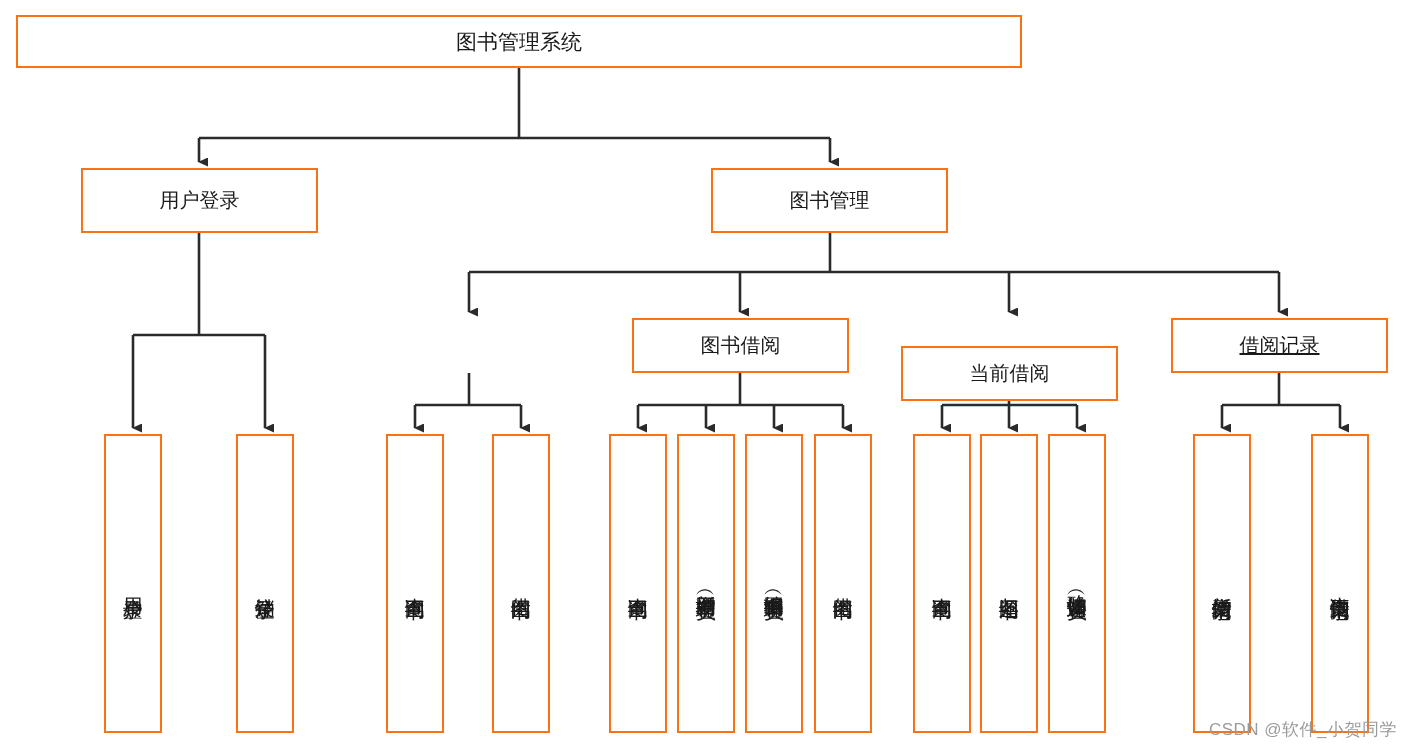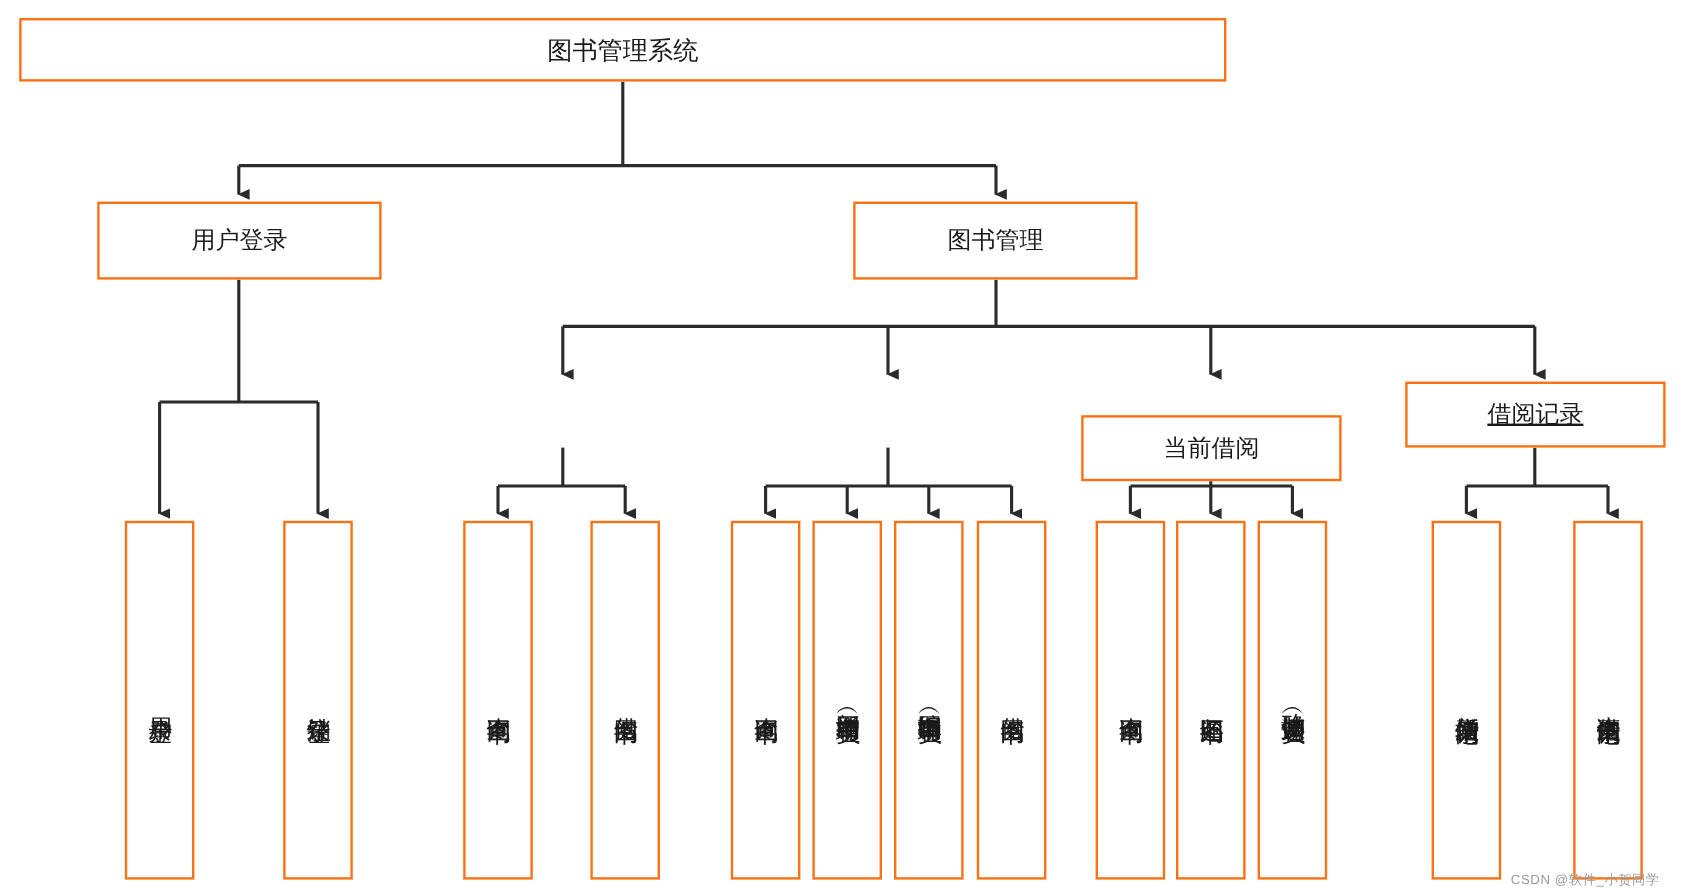--- a/index.html
+++ b/index.html
@@ -52,23 +52,23 @@
   .vtext {
     writing-mode: vertical-rl;
     text-orientation: upright;
     line-height: 1.22;
     letter-spacing: 1px;
     white-space: nowrap;
     display: block;
   }
   .watermark {
     position: absolute;
-    right: 22px;
+    right: 8px;
     bottom: 6px;
-    font-size: 11px;
+    font-size: 17px;
     color: #9b9b9b;
     letter-spacing: 0.5px;
     white-space: nowrap;
     margin-top: 21px;
   }
 </style>
 </head>
 <body>
 
 <div id="canvas">
@@ -127,20 +127,23 @@
     <span>图书管理系统</span>
   </div>
 
   <div class="node lvl2" style="left:81px; top:168px; width:237px; height:65px;">
     <span>用户登录</span>
   </div>
   <div class="node lvl2" style="left:711px; top:168px; width:237px; height:65px;">
     <span>图书管理</span>
   </div>
 
+  <div class="node lvl3" style="left:632px; top:318px; width:217px; height:55px;">
+    <span>图书借阅</span>
+  </div>
   <div class="node lvl3" style="left:901px; top:318px; width:217px; height:55px;margin-top:28px;">
     <span>当前借阅</span>
   </div>
   <div class="node lvl3" style="left:1171px; top:318px; width:217px; height:55px;text-decoration:underline;">
     <span>借阅记录</span>
   </div>
 
   <div class="node leaf" style="left:104px; top:434px; width:58px; height:299px;">
     <span class="vtext">用户登录</span>
   </div>

